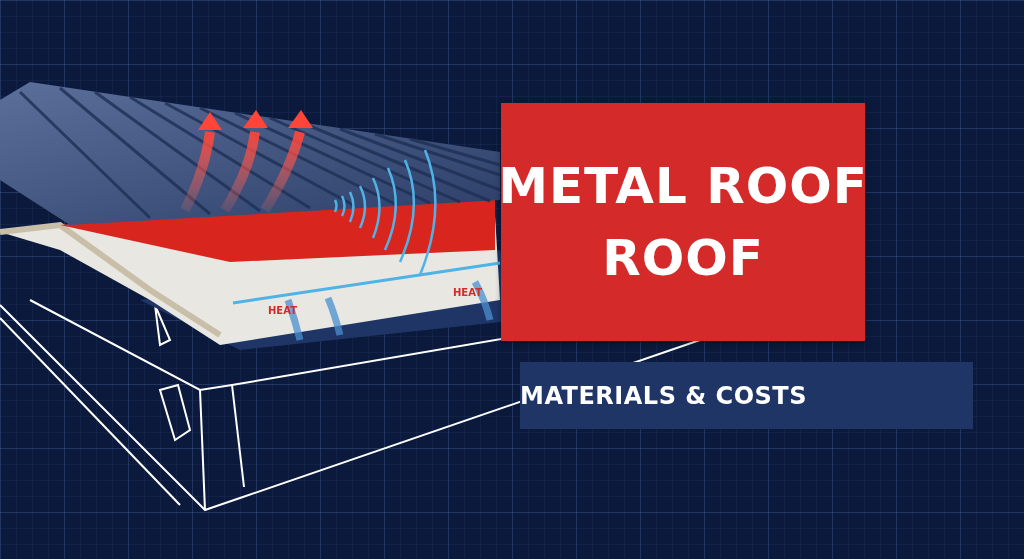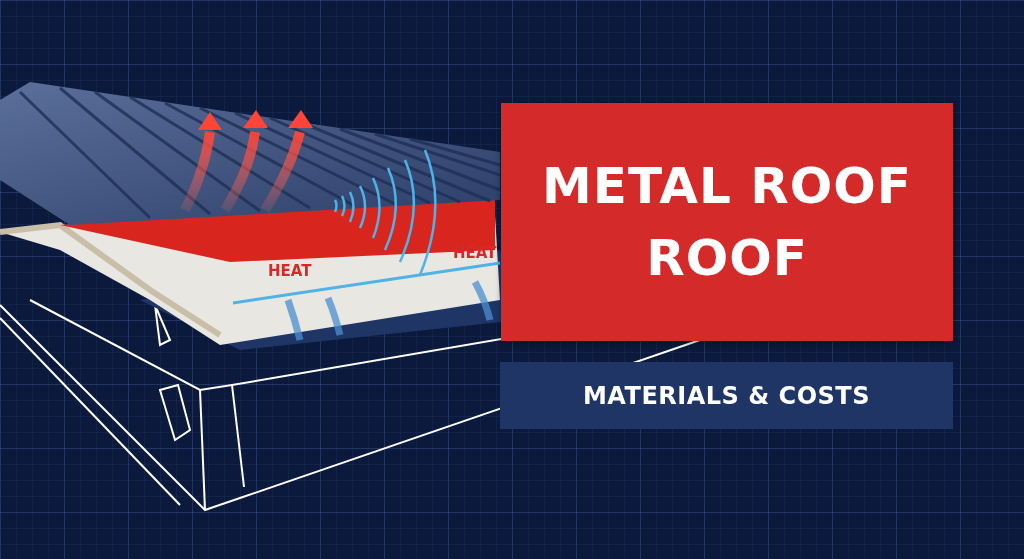--- a/index.html
+++ b/index.html
@@ -5,27 +5,27 @@
   html,body{margin:0;padding:0;}
   body{width:1024px;height:559px;overflow:hidden;background:#0b1a3c;position:relative;font-family:"DejaVu Sans","Liberation Sans",sans-serif;}
   .grid{position:absolute;inset:0;
     background-image:
       linear-gradient(rgba(90,120,180,0.22) 1px, transparent 1px),
       linear-gradient(90deg, rgba(90,120,180,0.22) 1px, transparent 1px),
       linear-gradient(rgba(90,120,180,0.09) 1px, transparent 1px),
       linear-gradient(90deg, rgba(90,120,180,0.09) 1px, transparent 1px);
     background-size:64px 64px,64px 64px,16px 16px,16px 16px;}
   svg.scene{position:absolute;left:0;top:0;}
-  .title-box{position:absolute;left:501px;top:103px;width:452px;height:238px;background:#d42a2a;
+  .title-box{position:absolute;left:501px;top:103px;width:364px;height:238px;background:#d42a2a;
     display:flex;flex-direction:column;align-items:center;justify-content:center;box-shadow:0 2px 6px rgba(0,0,0,0.4);}
   .title-line{color:#fff;font-weight:bold;font-size:50px;line-height:72px;letter-spacing:1px;white-space:nowrap;}
-  .sub-box{position:absolute;left:500px;top:362px;width:453px;height:67px;background:#1e3566;
-    display:flex;align-items:center;justify-content:center;}
+  .sub-box{position:absolute;left:520px;top:362px;width:453px;height:67px;background:#1e3566;
+    display:flex;align-items:center;}
   .sub-text{color:#fff;font-weight:bold;font-size:24px;letter-spacing:0.5px;}
-  .heat{position:absolute;color:#d42a2a;font-weight:bold;font-size:15px;}
+  .heat{position:absolute;color:#d42a2a;font-weight:bold;font-size:10px;margin-top:43px;}
 </style>
 </head>
 <body>
 
 <div class="grid"></div>
 
 <svg class="scene" width="1024" height="559" viewBox="0 0 1024 559">
   <defs>
     <linearGradient id="roofG" x1="0" y1="0" x2="1" y2="1">
       <stop offset="0" stop-color="#5a6f9a"></stop>

